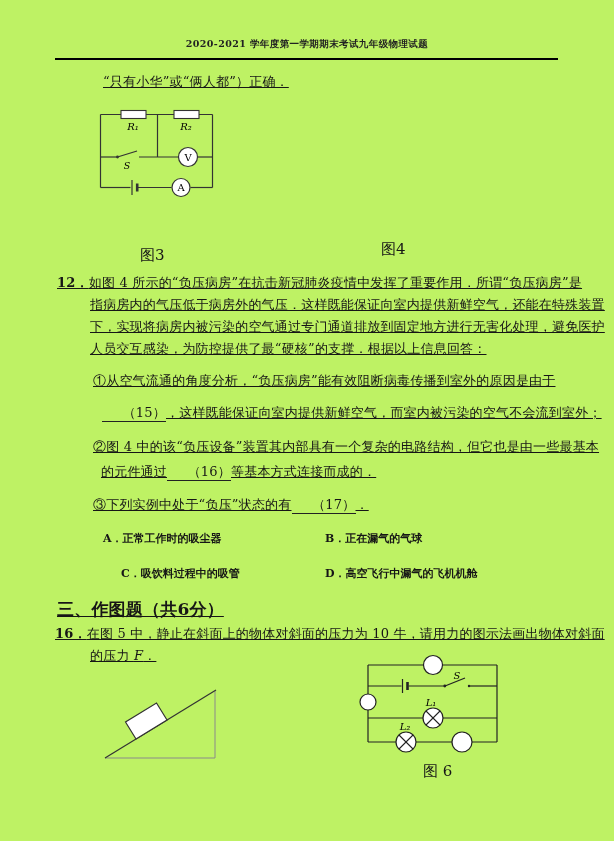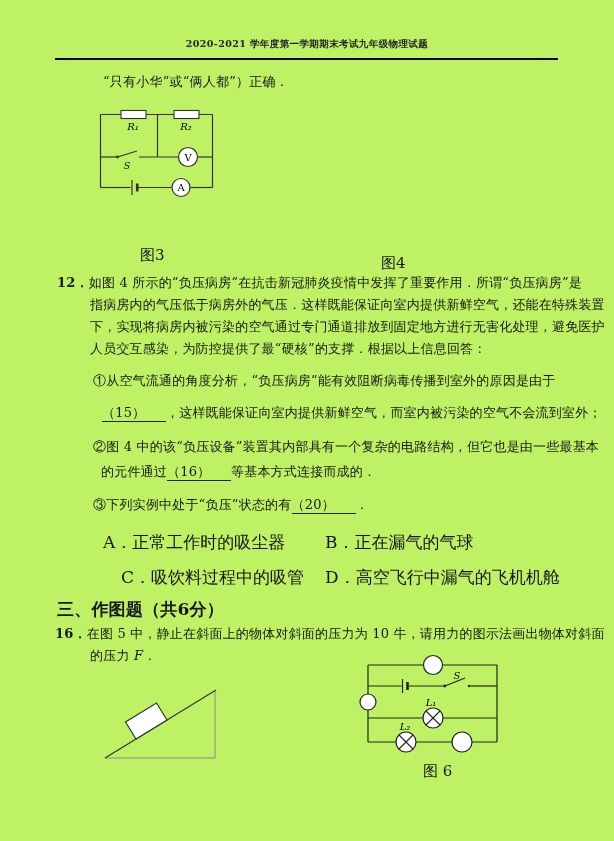--- a/index.html
+++ b/index.html
@@ -1,26 +1,26 @@
 <!DOCTYPE html>
 <html><head>
 <meta charset="utf-8">
 <style>
   html,body{margin:0;padding:0;background:#888;}
   .page{position:relative;width:614px;height:841px;background:#bef264;overflow:hidden;
         font-family:"DejaVu Serif","Liberation Serif",serif;color:#161616;}
-  .t{position:absolute;font-size:13px;line-height:17px;white-space:nowrap;letter-spacing:.2px;}
+  .t{position:absolute;font-size:13px;line-height:17px;white-space:nowrap;letter-spacing:.2px;text-decoration:underline;}
   .hdr{position:absolute;top:38px;left:0;width:100%;text-align:center;
        font-size:9.5px;font-weight:bold;letter-spacing:.4px;color:#222;}
   .hdr-rule{position:absolute;left:55px;top:58px;width:503px;height:2px;background:#000;}
   .cap{position:absolute;font-size:15px;color:#161616;}
-  .blank{display:inline-block;min-width:64px;text-align:left;border-bottom:1.2px solid #222;}
+  .blank{display:inline-block;min-width:64px;text-align:right;border-bottom:1.2px solid #222;}
   .num{font-weight:bold;}
   .heading{font-weight:bold;font-size:17px;}
-  .opt{position:absolute;font-size:17px;white-space:nowrap;}
+  .opt{position:absolute;font-size:11px;white-space:nowrap;font-weight:bold;}
   svg{position:absolute;overflow:visible;}
   svg text{font-family:"DejaVu Serif","Liberation Serif",serif;}
   .ital{font-style:italic;}
 </style>
 </head>
 <body>
 
 <div class="page">
 
   <div class="hdr">2020-2021 学年度第一学期期末考试九年级物理试题</div>
@@ -61,34 +61,34 @@
     <circle cx="188" cy="157" r="9.5" fill="#fff" stroke="#333" stroke-width="1.2"></circle>
     <circle cx="181" cy="187.5" r="9" fill="#fff" stroke="#333" stroke-width="1.2"></circle>
     <text x="133" y="130" text-anchor="middle" font-size="10" font-style="italic">R₁</text>
     <text x="186" y="130" text-anchor="middle" font-size="10" font-style="italic">R₂</text>
     <text x="127" y="169" text-anchor="middle" font-size="9.5" font-style="italic">S</text>
     <text x="188" y="160.7" text-anchor="middle" font-size="10">V</text>
     <text x="181" y="191.2" text-anchor="middle" font-size="10">A</text>
   </svg>
 
   <div class="cap" style="left:140px;top:246px">图3</div>
-  <div class="cap" style="left:381px;top:254px">图4</div>
+  <div class="cap" style="left:381px;top:240px">图4</div>
 
   <div class="t" style="left:57px;top:274px"><span class="num">12．</span><span>如图 4 所示的“负压病房”在抗击新冠肺炎疫情中发挥了重要作用．所谓“负压病房”是</span></div>
   <div class="t" style="left:90px;top:318px">下，实现将病房内被污染的空气通过专门通道排放到固定地方进行无害化处理，避免医护</div>
   <div class="t" style="left:90px;top:296px">指病房内的气压低于病房外的气压．这样既能保证向室内提供新鲜空气，还能在特殊装置</div>
   <div class="t" style="left:90px;top:340px">人员交互感染，为防控提供了最“硬核”的支撑．根据以上信息回答：</div>
 
   <div class="t" style="left:93px;top:372px">①从空气流通的角度分析，“负压病房”能有效阻断病毒传播到室外的原因是由于</div>
   <div class="t" style="left:102px;top:404px"><span class="blank">（15）</span><span>，这样既能保证向室内提供新鲜空气，而室内被污染的空气不会流到室外；</span></div>
 
   <div class="t" style="left:93px;top:438px">②图 4 中的该“负压设备”装置其内部具有一个复杂的电路结构，但它也是由一些最基本</div>
   <div class="t" style="left:101px;top:463px"><span>的元件通过</span><span class="blank">（16）</span><span>等基本方式连接而成的．</span></div>
 
-  <div class="t" style="left:93px;top:496px"><span>③下列实例中处于“负压”状态的有</span><span class="blank">（20）</span><span>．</span></div>
+  <div class="t" style="left:93px;top:496px"><span>③下列实例中处于“负压”状态的有</span><span class="blank">（17）</span><span>．</span></div>
 
   <div class="opt" style="left:103px;top:531px">A．正常工作时的吸尘器</div>
   <div class="opt" style="left:325px;top:531px">B．正在漏气的气球</div>
   <div class="opt" style="left:121px;top:566px">C．吸饮料过程中的吸管</div>
   <div class="opt" style="left:325px;top:566px">D．高空飞行中漏气的飞机机舱</div>
 
   <div class="t heading" style="left:57px;top:601px">三、作图题（共6分）</div>
 
   <div class="t" style="left:55px;top:625px"><span class="num">16．</span><span>在图 5 中，静止在斜面上的物体对斜面的压力为 10 牛，请用力的图示法画出物体对斜面</span></div>
   <div class="t" style="left:90px;top:647px"><span>的压力 </span><span class="ital">F</span><span>．</span></div>

